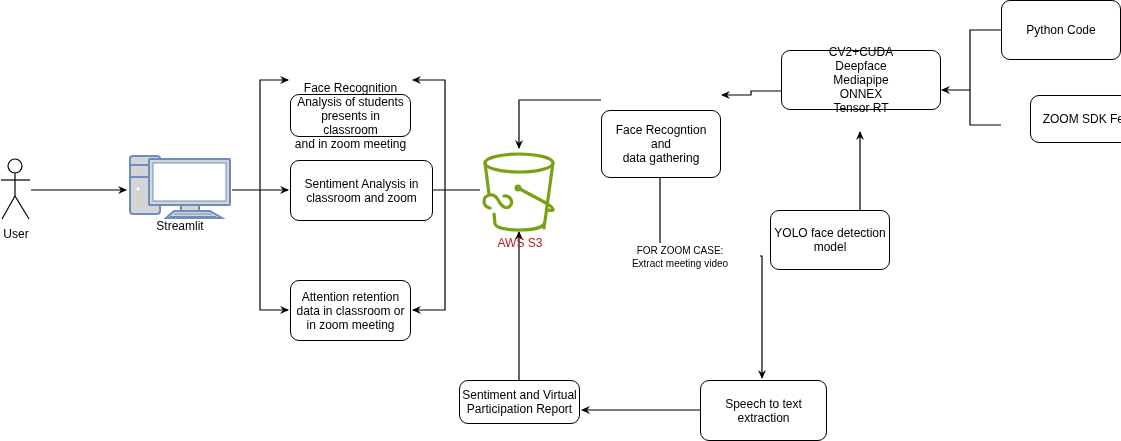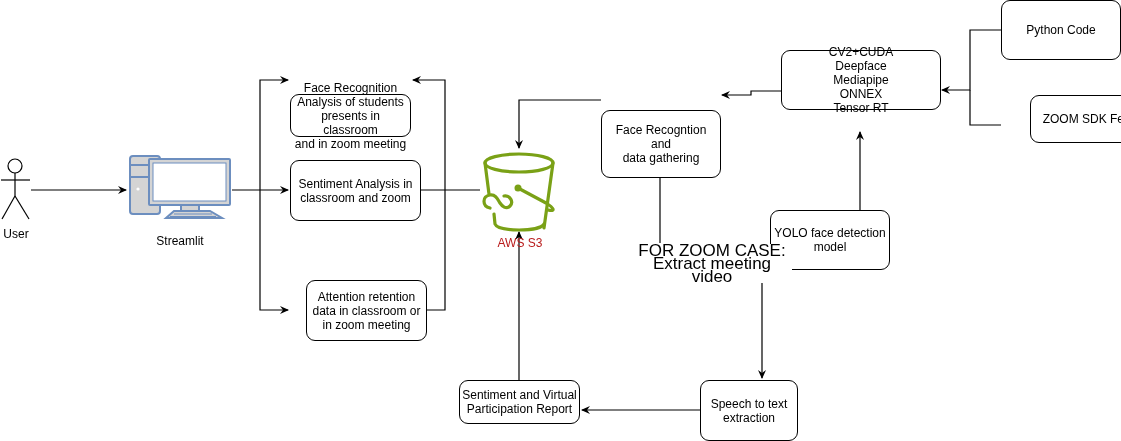--- a/index.html
+++ b/index.html
@@ -75,33 +75,33 @@
     <rect x="25" y="8" width="73" height="38" fill="#fff" stroke="#6c8ebf" stroke-width="1"></rect>
     <rect x="53" y="50" width="18" height="6"></rect>
     <path d="M38,63 L46,56 L82,56 L94,63 Z"></path>
   </g>
   <circle cx="10" cy="34" r="1.6" fill="#fff"></circle>
   <g stroke="#6c8ebf" stroke-width="1.2">
     <line x1="46" y1="59" x2="84" y2="59"></line>
     <line x1="42" y1="61.5" x2="88" y2="61.5"></line>
   </g>
 </svg>
-<div class="label" style="left:140px;top:234px;width:80px;text-align:center;">Streamlit</div>
+<div class="label" style="left:140px;top:219px;width:80px;text-align:center;">Streamlit</div>
 
 <div class="node" style="left:290px;top:50px;width:121px;height:43px;margin-top:44px;">
   <span>Face Recognition
 Analysis of students
 presents in classroom
 and in zoom meeting</span>
 </div>
-<div class="node" style="left:290px;top:160px;width:131px;height:61px;">
+<div class="node" style="left:290px;top:160px;width:143px;height:61px;">
   <span>Sentiment Analysis in
 classroom and zoom</span>
 </div>
-<div class="node" style="left:290px;top:280px;width:121px;height:61px;margin-left:16px;">
+<div class="node" style="left:290px;top:280px;width:121px;height:61px;">
   <span>Attention retention
 data in classroom or
 in zoom meeting</span>
 </div>
 
 <svg class="icon" style="left:478px;top:148px;" width="82" height="86" viewBox="0 0 82 86">
   <g stroke="#7aa116" stroke-width="3.2" fill="none" stroke-linecap="round">
     <ellipse cx="41" cy="15" rx="34" ry="9"></ellipse>
     <path d="M7,15 L11,46"></path>
     <path d="M75,15 L66,80"></path>
@@ -127,23 +127,23 @@
 <div class="node" style="left:1001px;top:0px;width:120px;height:60px;">
   <span>Python Code</span>
 </div>
 <div class="node" style="left:1030px;top:95px;width:120px;height:48px;">
   <span>ZOOM SDK Feed</span>
 </div>
 <div class="node" style="left:770px;top:210px;width:120px;height:60px;">
   <span>YOLO face detection
 model</span>
 </div>
-<div class="node" style="left:700px;top:380px;width:98px;height:61px;">
+<div class="node" style="left:700px;top:380px;width:127px;height:61px;">
   <span>Speech to text
 extraction</span>
 </div>
 <div class="node" style="left:459px;top:380px;width:121px;height:44px;">
   <span>Sentiment and Virtual
 Participation Report</span>
 </div>
 
-<div class="label" style="left:632px;top:244px;width:160px;font-size:17px;line-height:13px;background:#fff;">FOR ZOOM CASE:
+<div class="label" style="left:600px;top:244px;width:160px;font-size:10px;line-height:13px;background:#fff;">FOR ZOOM CASE:
 Extract meeting video</div>
 
 </body></html>

